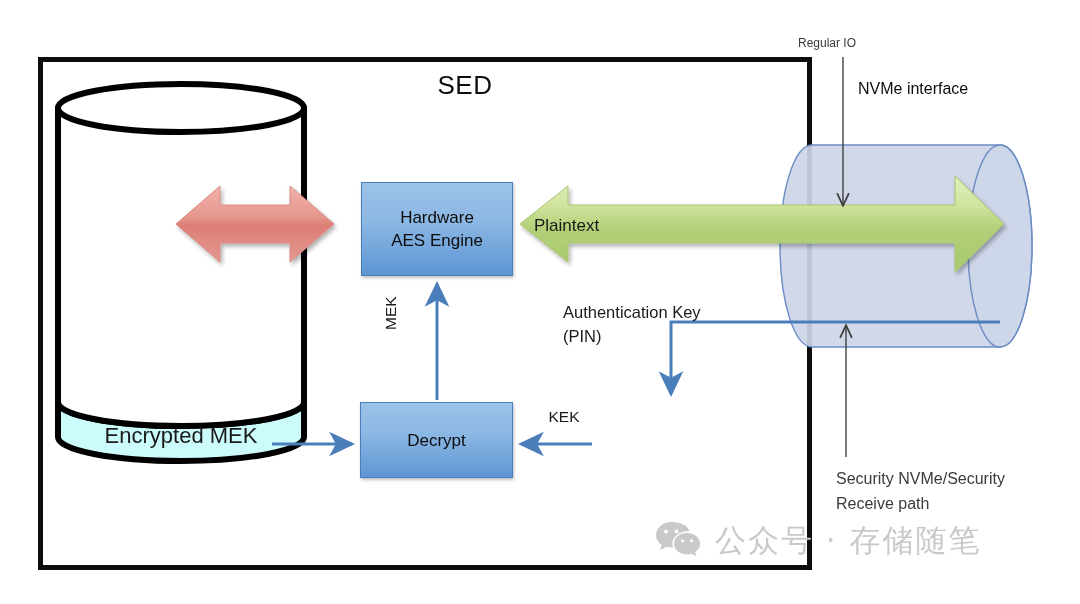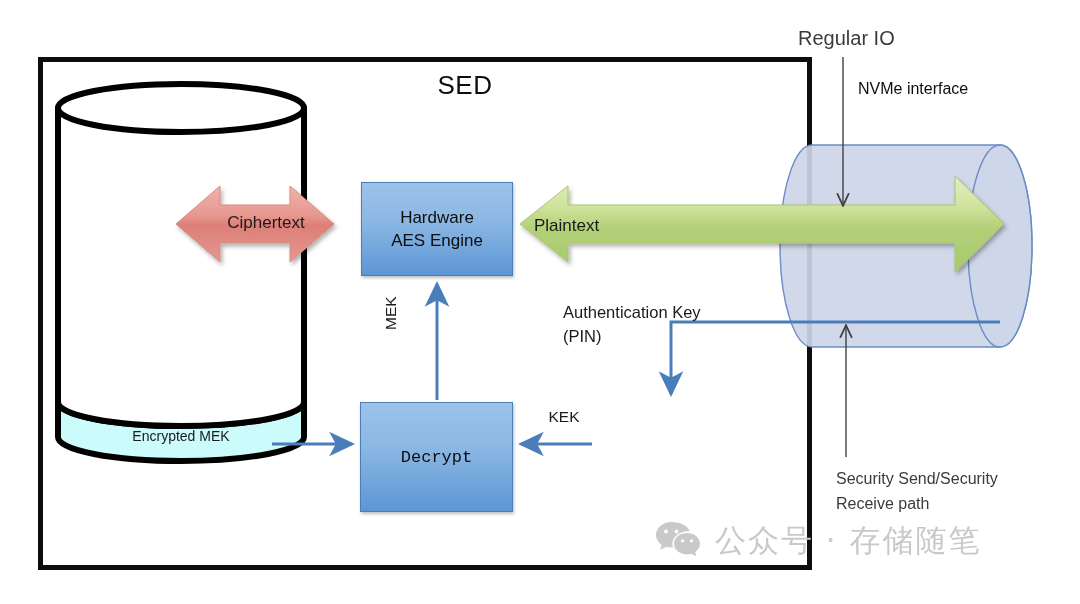--- a/index.html
+++ b/index.html
@@ -38,42 +38,42 @@
   }
 
   
   #disk { left: 55px; top: 82px; width: 252px; height: 390px; }
   #disk svg { display:block; overflow: visible; }
 
   .disk-label {
     left: 70px; top: 424px;
     width: 222px;
     text-align: center;
-    font-size: 14px;
+    font-size: 22px;
     color: #1a1a1a;
     line-height: 24px;
   }
 
   
   .pbox {
     box-sizing: border-box;
     border: 1px solid #4a7ebb;
     background: linear-gradient(to bottom, #9cc2e8 0%, #8cb8e4 40%, #5d96d4 100%);
     box-shadow: 1px 2px 3px rgba(0,0,0,0.25);
     display: flex;
     align-items: center;
     justify-content: center;
     flex-direction: column;
     color: #0d0d0d;
     font-size: 17px;
     line-height: 23px;
     text-align: center;
   }
   #box-aes { left: 361px; top: 182px; width: 152px; height: 94px; }
-  #box-decrypt { left: 360px; top: 402px; width: 153px; height: 110px; font-family: Liberation Mono, monospace; }
+  #box-decrypt { left: 360px; top: 402px; width: 153px; height: 76px; }
   #box-kdf { left: 594px; top: 402px; width: 153px; height: 85px; }
 
   
   #iface-cyl { left: 778px; top: 143px; width: 256px; height: 207px; }
   #iface-cyl svg { display: block; overflow: visible; }
 
   
   #arrows { left: 0; top: 0; width: 1080px; height: 604px; pointer-events: none; }
   #arrows svg { display: block; }
 
@@ -96,22 +96,22 @@
   }
   #lbl-kek {
     left: 530px; top: 408px; width: 68px;
     text-align: center; font-size: 15.5px; color: #1a1a1a;
   }
   #lbl-authkey {
     left: 563px; top: 300px; width: 220px;
     font-size: 16.5px; color: #1a1a1a; line-height: 24px;
   }
   #lbl-regular-io {
-    left: 798px; top: 27px;
-    font-size: 20px; color: #3b3b3b;
+    left: 798px; top: 36px;
+    font-size: 12px; color: #3b3b3b;
     white-space: nowrap;
     text-align: right;
   }
   #lbl-nvme {
     left: 858px; top: 80px;
     font-size: 16px; font-weight: normal; color: #0d0d0d;
     white-space: nowrap;
   }
   #lbl-secpath {
     left: 836px; top: 466px; width: 210px;
@@ -211,33 +211,32 @@
   </div>
 
   <div class="abs pbox" id="box-aes">
     <span>Hardware</span>
     <span>AES Engine</span>
   </div>
   <div class="abs pbox" id="box-decrypt">
     <span>Decrypt</span>
   </div>
 
-  <div class="abs lbl" id="lbl-ciphertext">Ciphertext</div>
   <div class="abs lbl" id="lbl-plaintext">Plaintext</div>
   <div class="abs lbl" id="lbl-mek">MEK</div>
   <div class="abs lbl" id="lbl-kek">KEK</div>
   <div class="abs lbl" id="lbl-authkey">
     <div>Authentication Key</div>
     <div>(PIN)</div>
   </div>
 
   <div class="abs" id="lbl-regular-io">Regular IO</div>
   <div class="abs" id="lbl-nvme">NVMe interface</div>
   <div class="abs" id="lbl-secpath">
-    <div>Security Send/Security</div>
+    <div>Security NVMe/Security</div>
     <div>Receive path</div>
   </div>
 
   <div class="abs" id="watermark">
     <span>
       <svg width="46" height="38" viewBox="0 0 46 38">
         <g fill="#c9c9c9">
           <path d="M16.5,2 C7.9,2 1,7.8 1,14.9 c0,4 2.2,7.6 5.7,9.9 L5.2,30 l6.1,-3.2 c1.6,0.4 3.4,0.7 5.2,0.7 c0.5,0 1,0 1.5,-0.1 c-0.4,-1.2 -0.6,-2.4 -0.6,-3.7 c0,-6.9 7,-12.5 15.6,-12.5 c0.6,0 1.1,0 1.7,0.1 C33.4,6.1 25.7,2 16.5,2 Z"></path>
           <circle cx="11" cy="11.5" r="1.9" fill="#ffffff"></circle>
           <circle cx="21.5" cy="11.5" r="1.9" fill="#ffffff"></circle>

